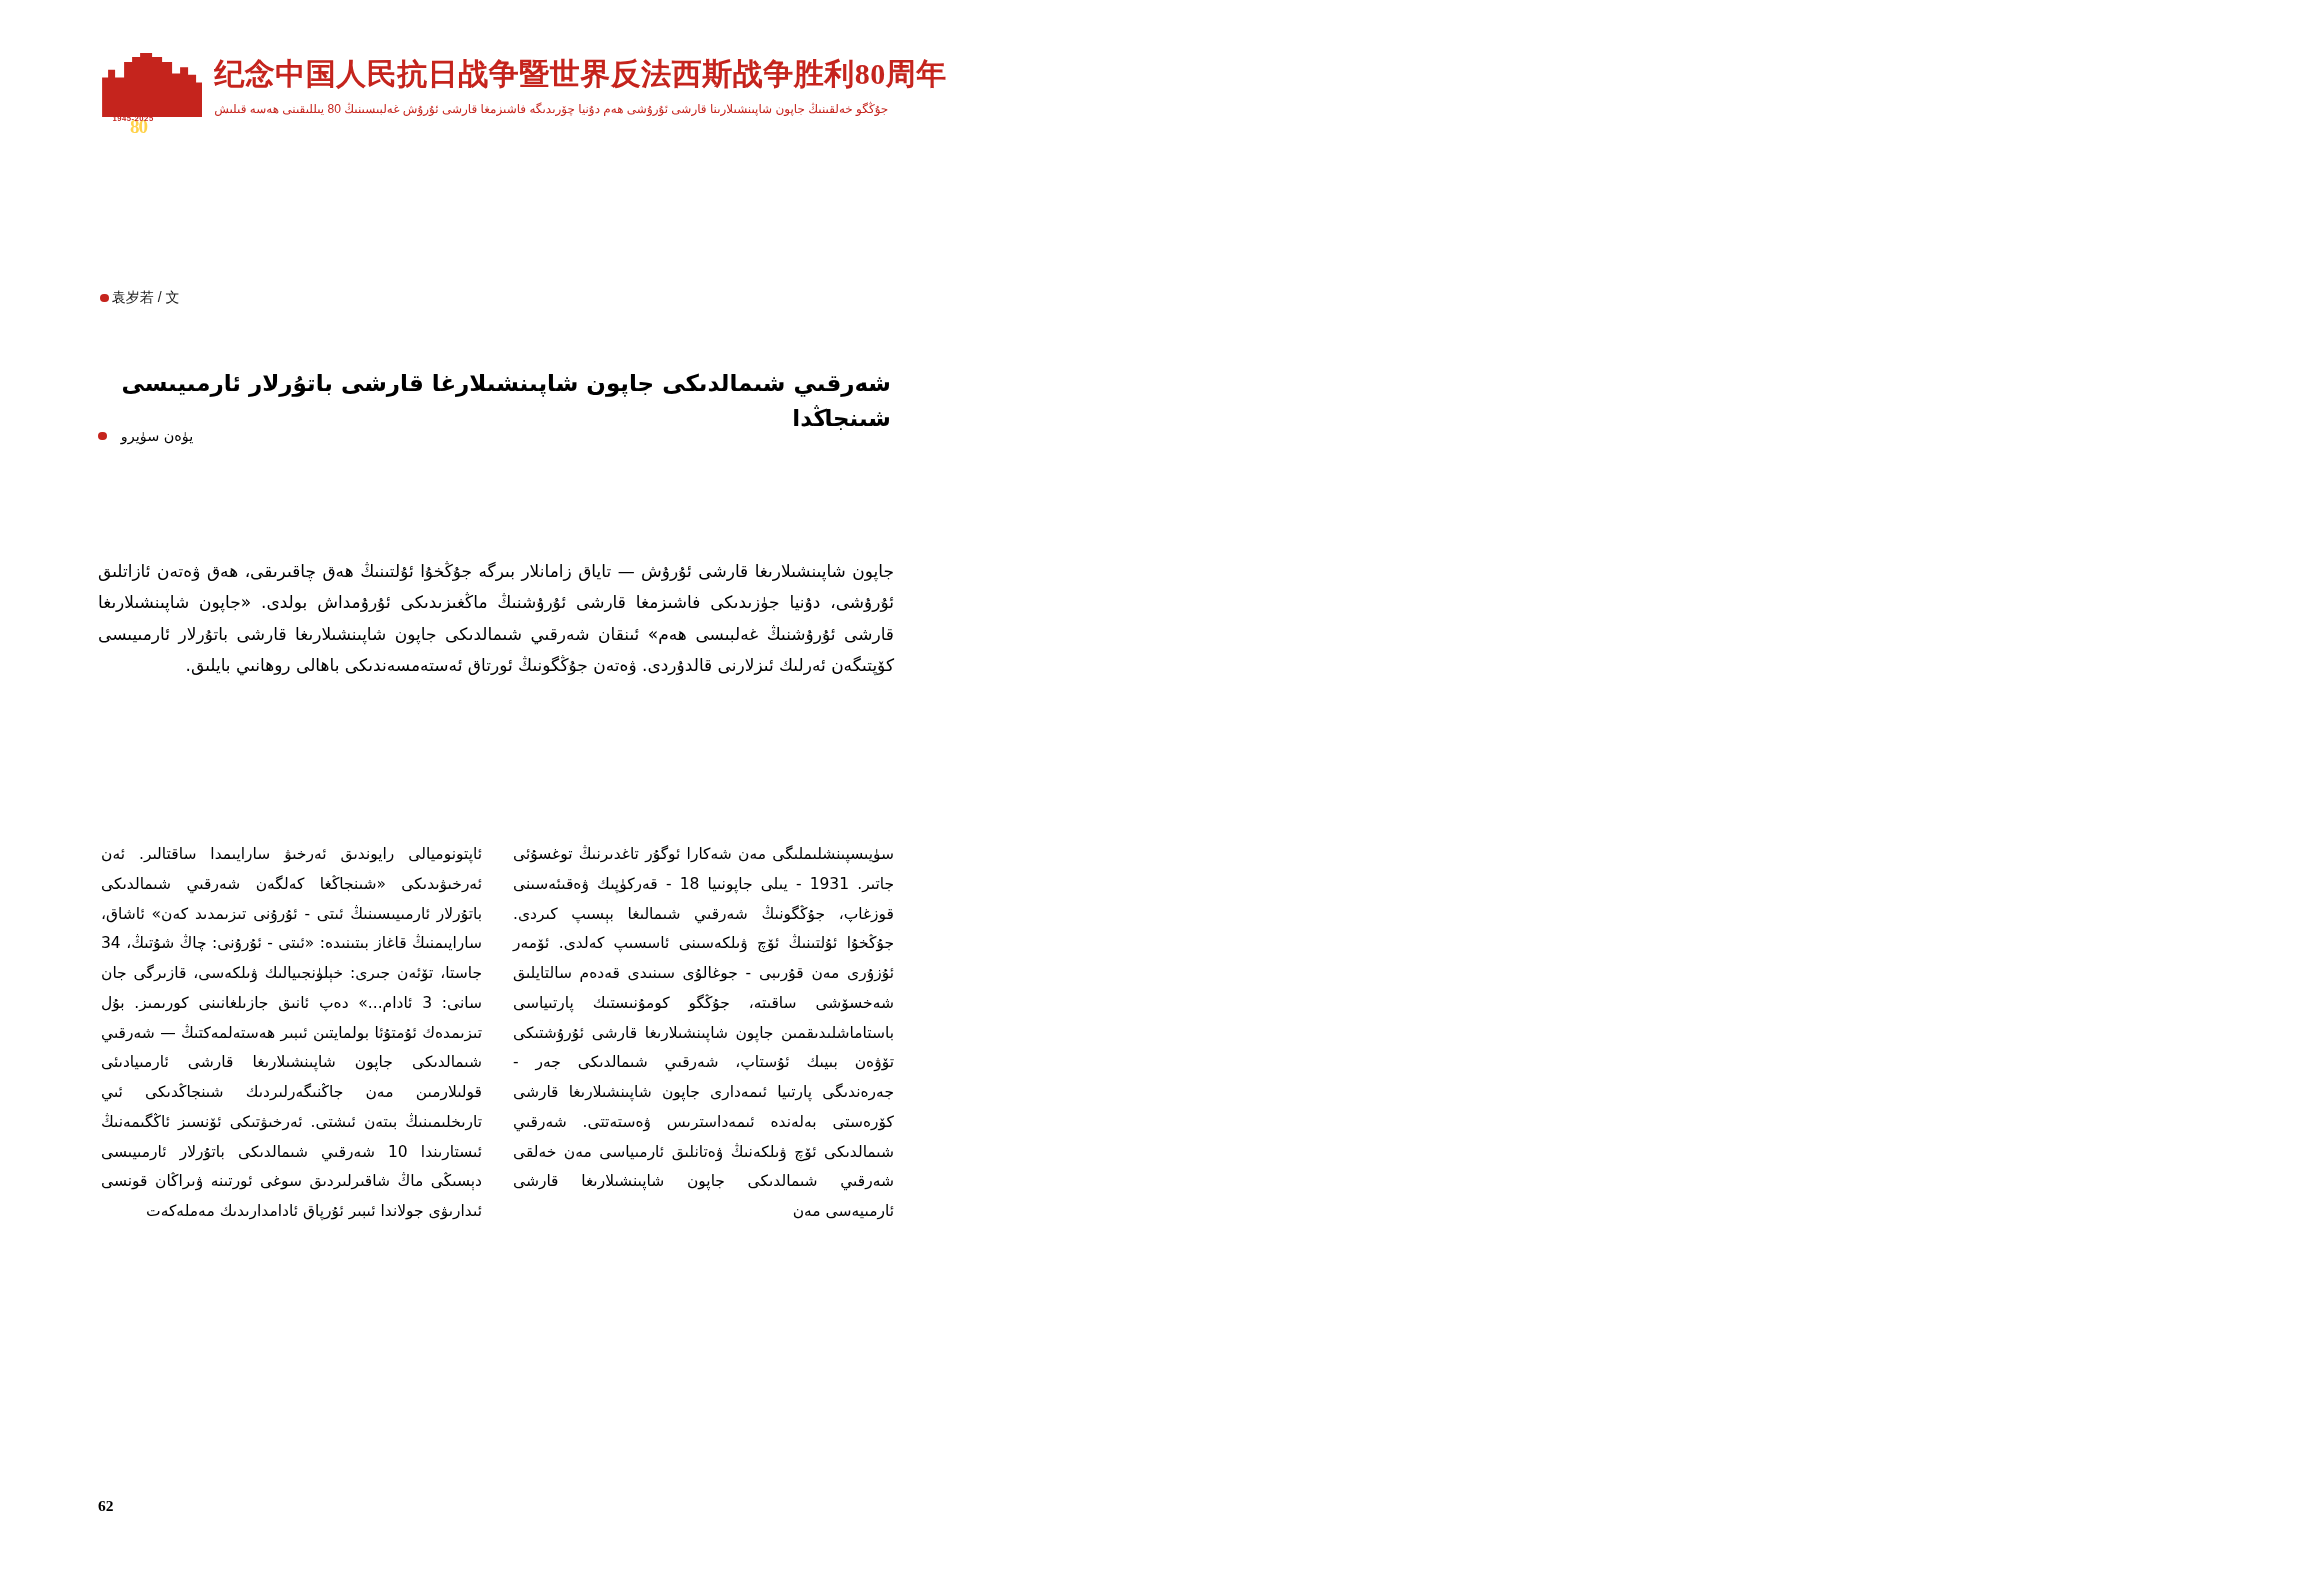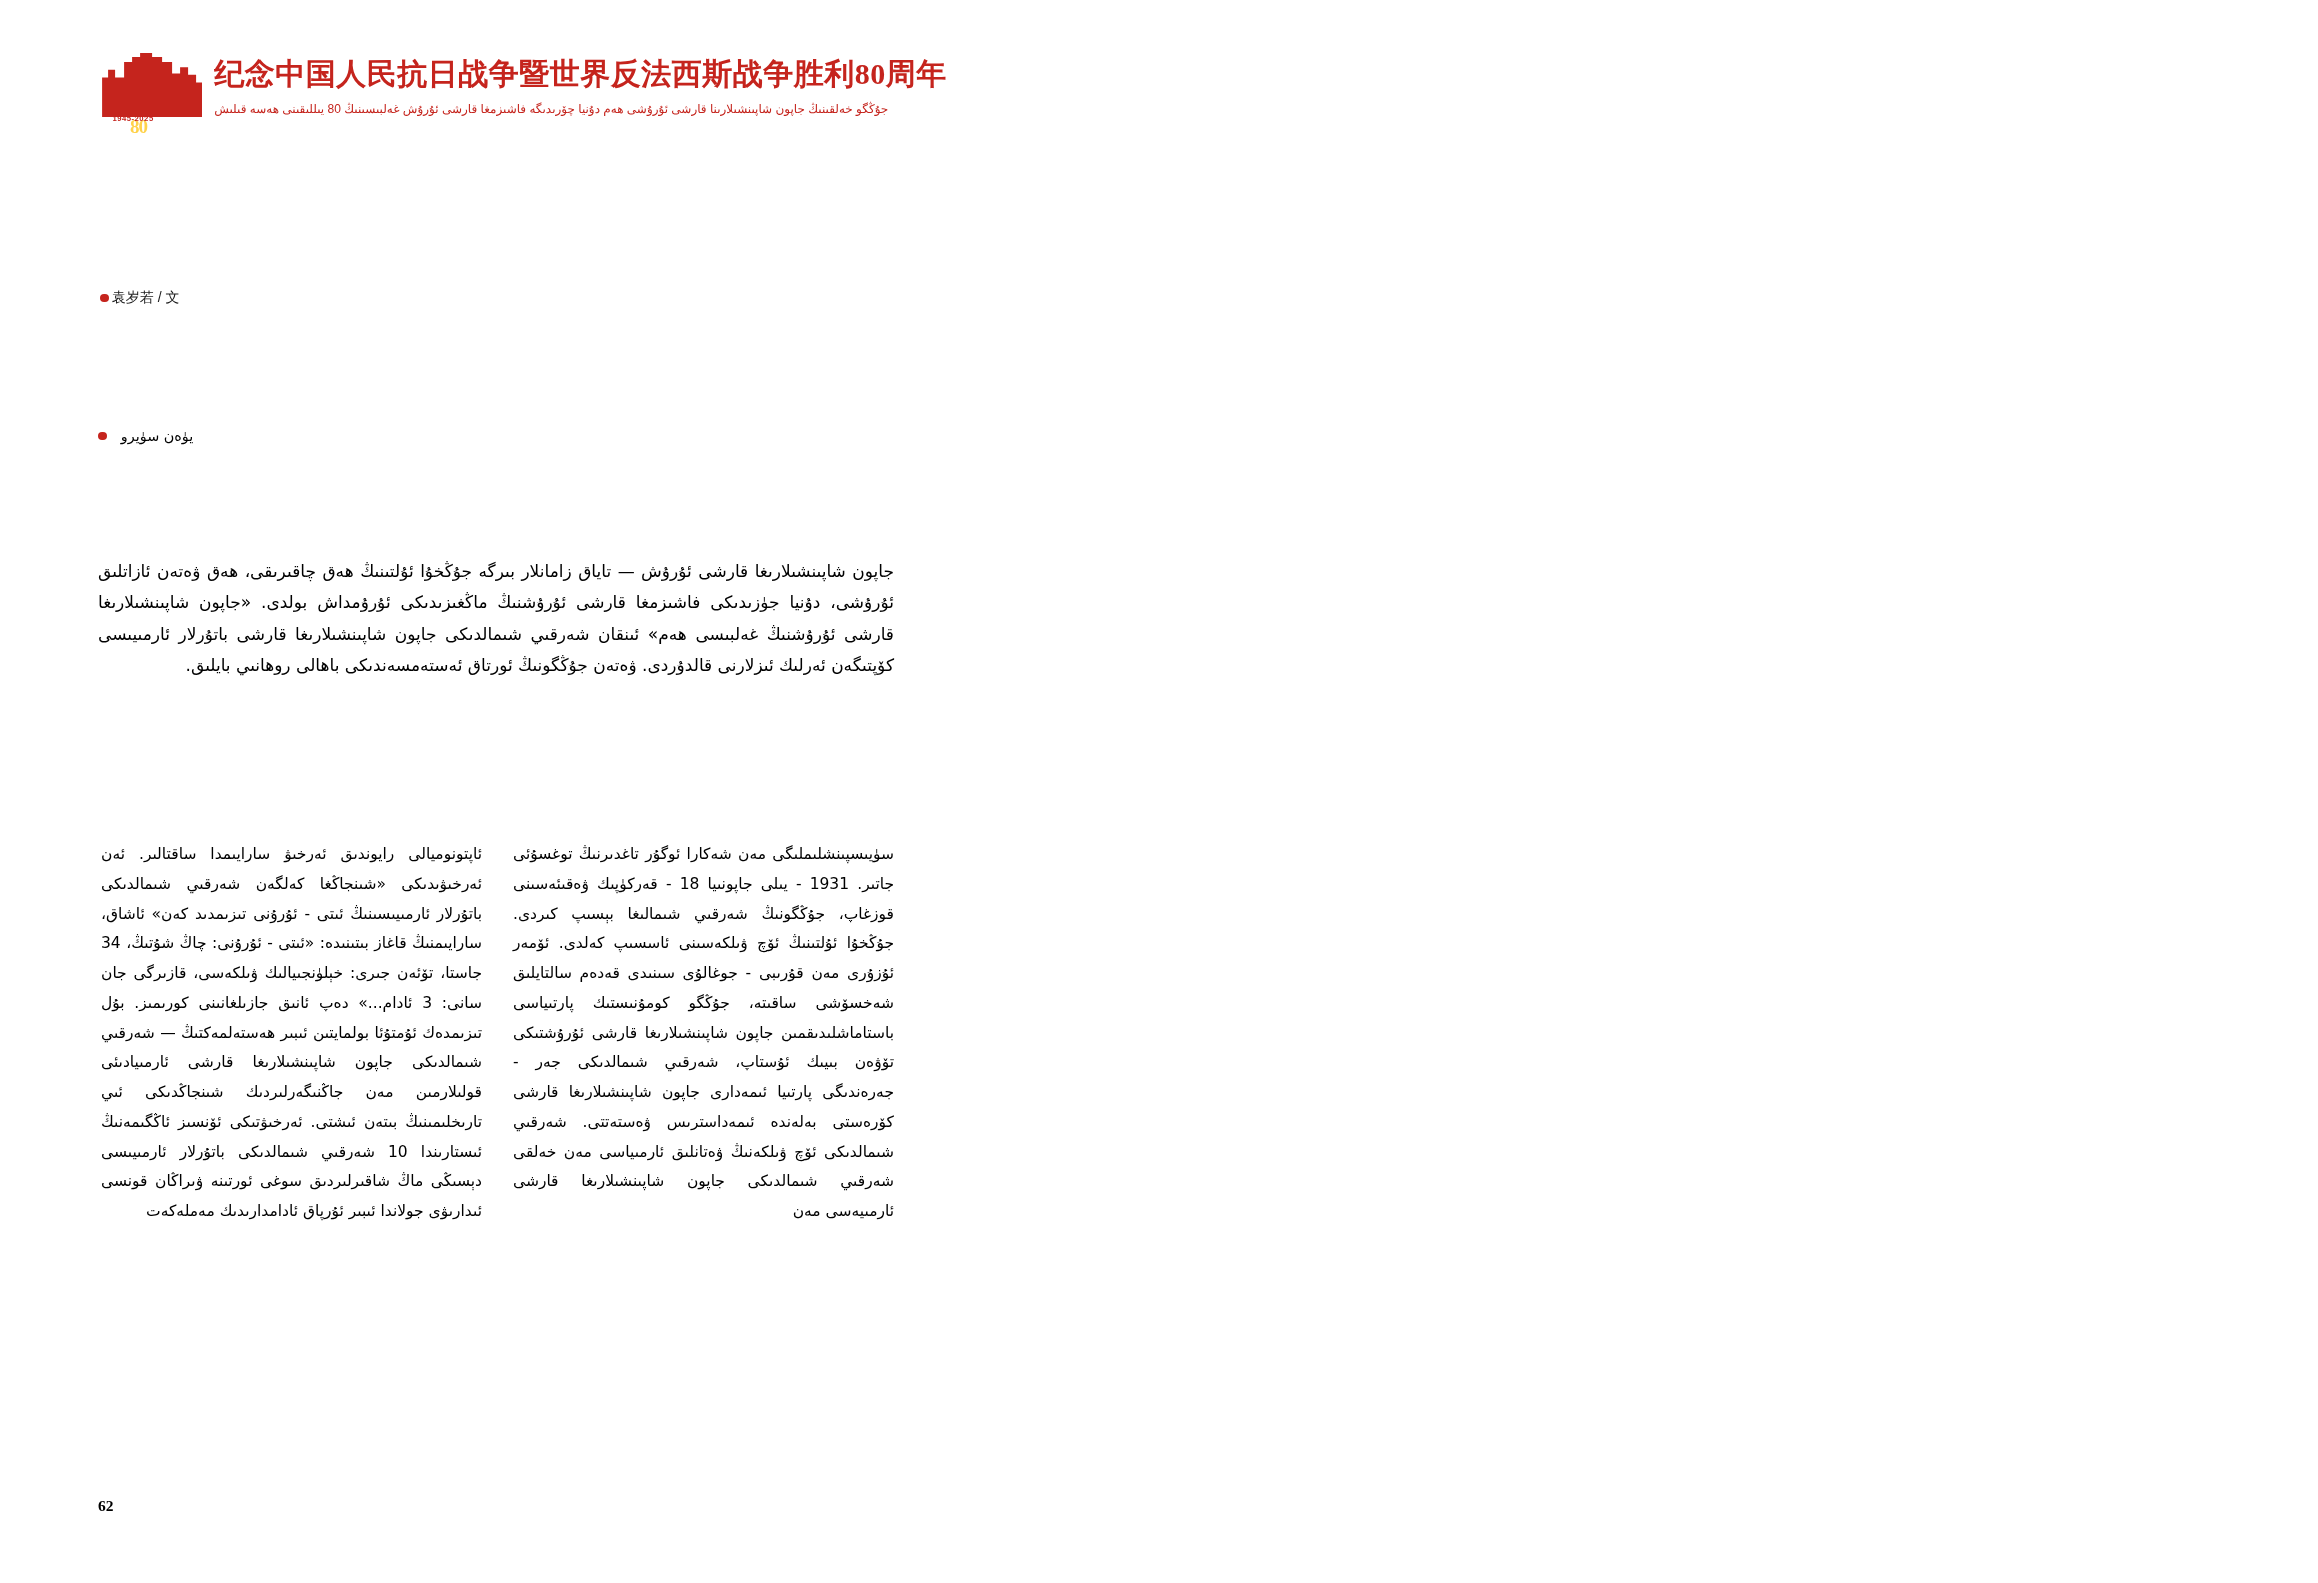--- a/index.html
+++ b/index.html
@@ -216,20 +216,21 @@
       <div class="ug-title">جۇڭگو خەلقىنىڭ جاپون شاپىنشىلارىنا قارشى ئۇرۇشى ھەم دۇنيا چۆرىدىگە فاشىزمغا قارشى ئۇرۇش غەلبىسىنىڭ 80 يىللىقىنى ھەسە قىلىش</div>
     </div>
   </div>
 
 
   <div id="byline-cn">
     <span class="red-dot"></span>
     <span>袁岁若 / 文</span>
   </div>
 
+  <div id="subtitle-ug">شەرقىي شىمالدىكى جاپون شاپىنشىلارغا قارشى باتۇرلار ئارمىيىسى شىنجاڭدا</div>
 
   <div id="byline-ug">
     <span class="red-dot"></span>
     <span>يۈەن سۈيرو</span>
   </div>
 
   <div id="lead-paragraph">جاپون شاپىنشىلارىغا قارشى ئۇرۇش — تاياق زامانلار بىرگە جۇڭخۇا ئۇلتىنىڭ ھەق چاقىرىقى، ھەق ۋەتەن ئازاتلىق ئۇرۇشى، دۇنيا جۈزىدىكى فاشىزمغا قارشى ئۇرۇشنىڭ ماڭغىزىدىكى ئۇرۇمداش بولدى. «جاپون شاپىنشىلارىغا قارشى ئۇرۇشنىڭ غەلبىسى ھەم» ئىنقان شەرقىي شىمالدىكى جاپون شاپىنشىلارىغا قارشى باتۇرلار ئارمىيىسى كۆپتىگەن ئەرلىك ئىزلارنى قالدۇردى. ۋەتەن جۇڭگونىڭ ئورتاق ئەستەمسەندىكى باھالى روھانىي بايلىق.</div>
 
   <div id="left-columns">
     <div class="col">سۈيىسپىنشلىملىگى مەن شەكارا ئوگۇر تاغدىرنىڭ توغسۇئى جاتىر. 1931 - يىلى جاپونىيا 18 - قەركۈپىك ۋەقىئەسىنى قوزغاپ، جۇڭگونىڭ شەرقىي شىمالىغا بېسىپ كىردى. جۇڭخۇا ئۇلتىنىڭ ئۆچ ۋىلكەسىنى ئاسسىپ كەلدى. ئۆمەر ئۇزۇرى مەن قۇرىبى - جوغالۇى سىنىدى قەدەم سالتايلىق شەخسۆشى ساقىتە، جۇڭگو كومۇنىستىك پارتىياسى باستاماشلىدىقمىن جاپون شاپىنشىلارىغا قارشى ئۇرۇشتىكى تۆۋەن بىيىك ئۇستاپ، شەرقىي شىمالدىكى جەر - جەرەندىگى پارتىيا ئىمەدارى جاپون شاپىنشىلارىغا قارشى كۆرەستى بەلەندە ئىمەداسترىس ۋەستەتتى. شەرقىي شىمالدىكى ئۆچ ۋىلكەنىڭ ۋەتانلىق ئارمىياسى مەن خەلقى شەرقىي شىمالدىكى جاپون شاپىنشىلارىغا قارشى ئارمىيەسى مەن</div>

